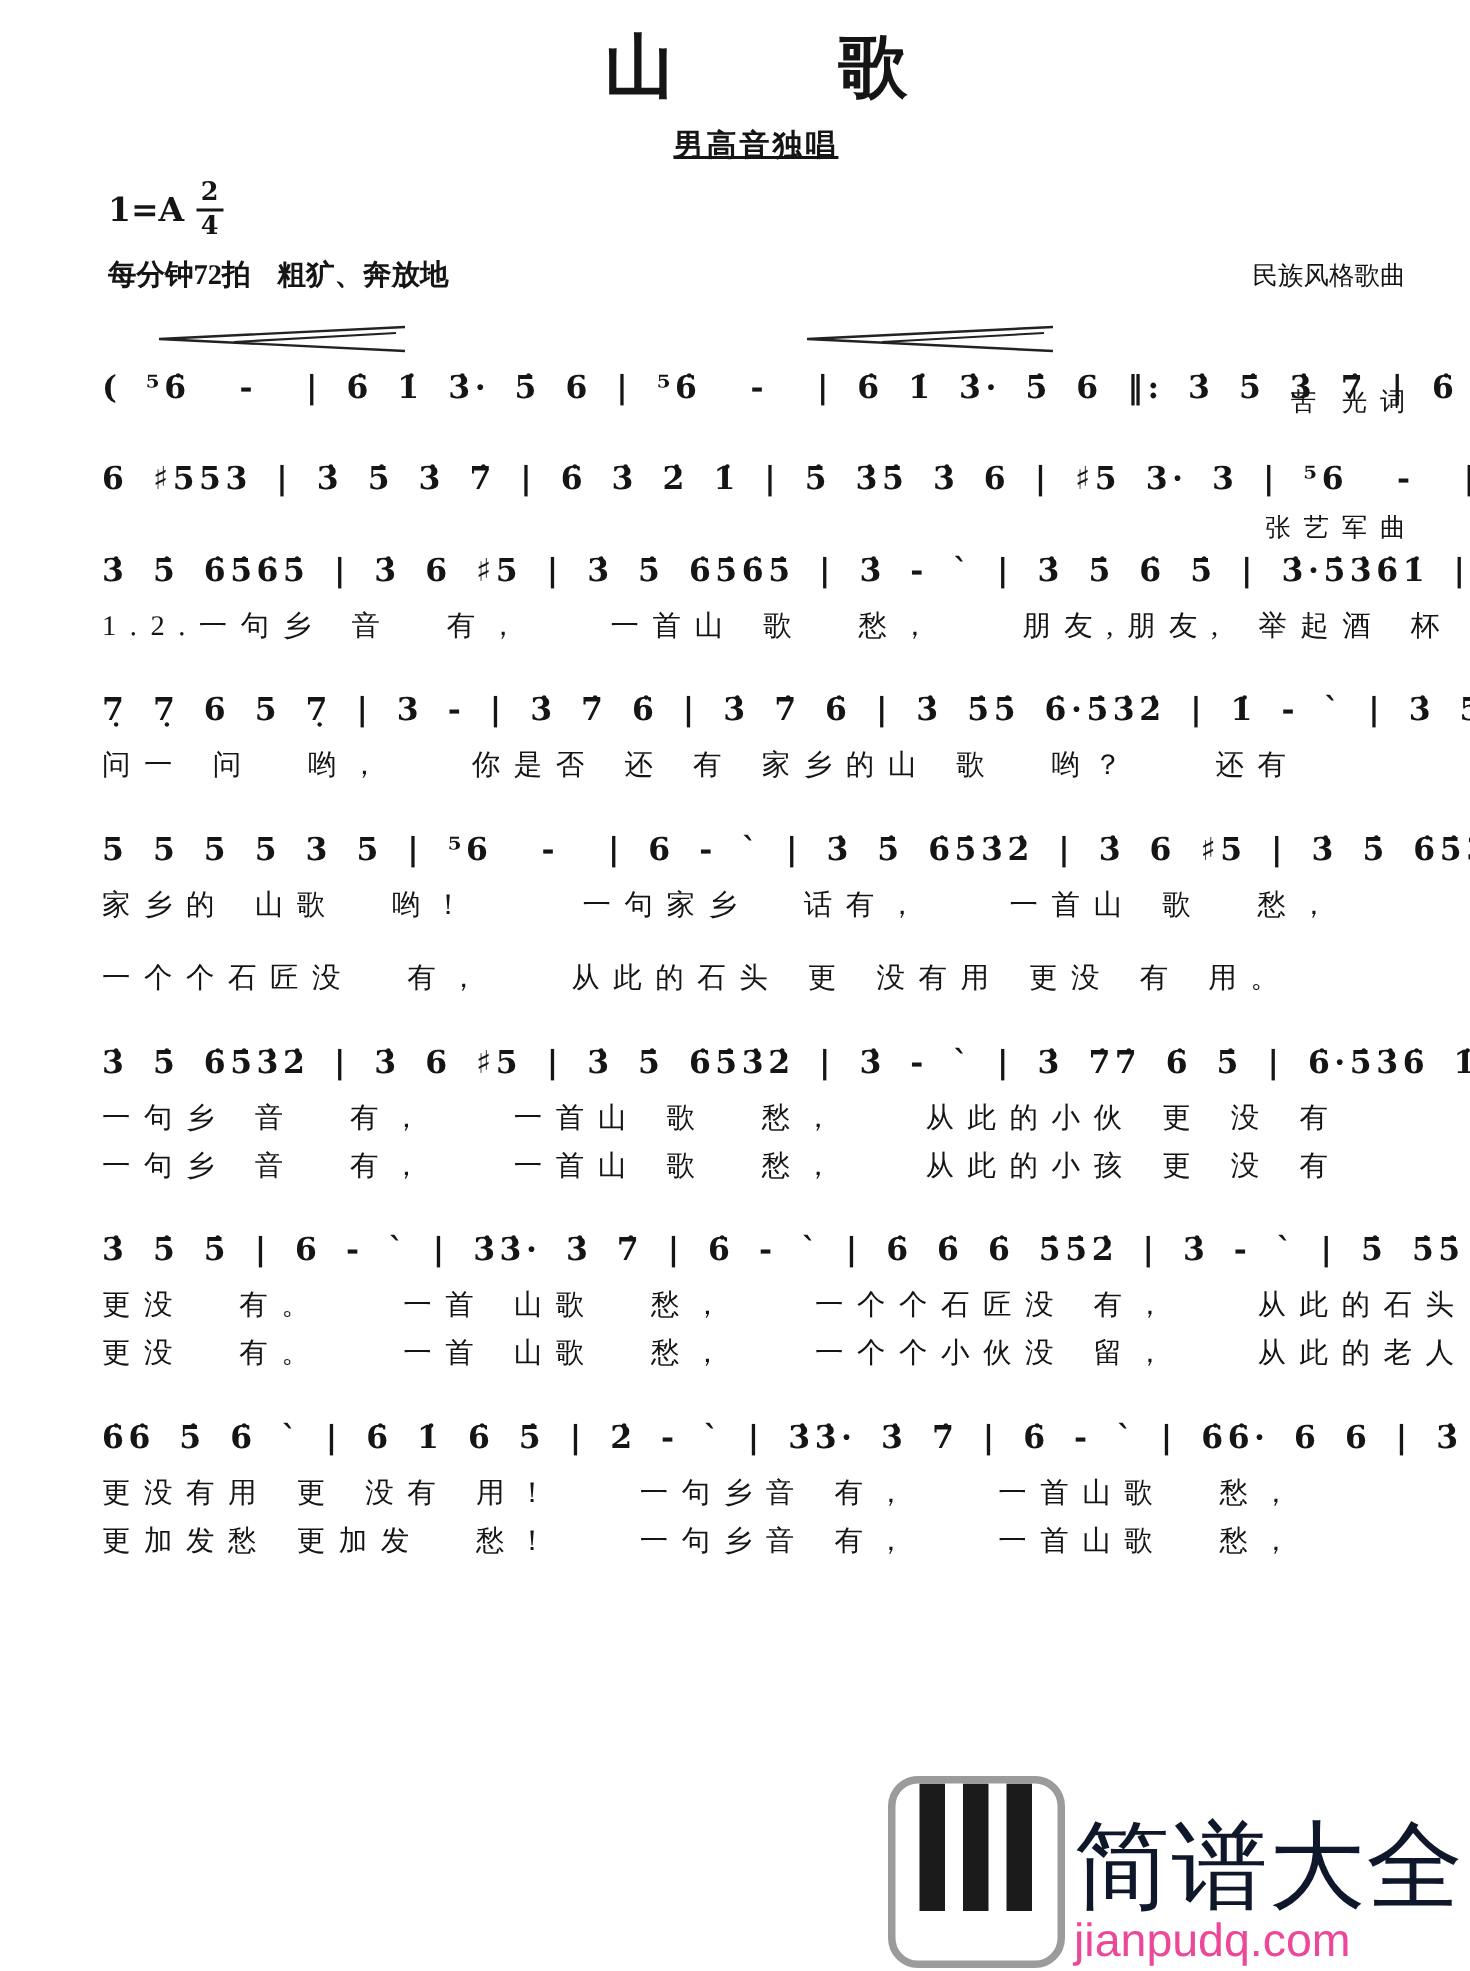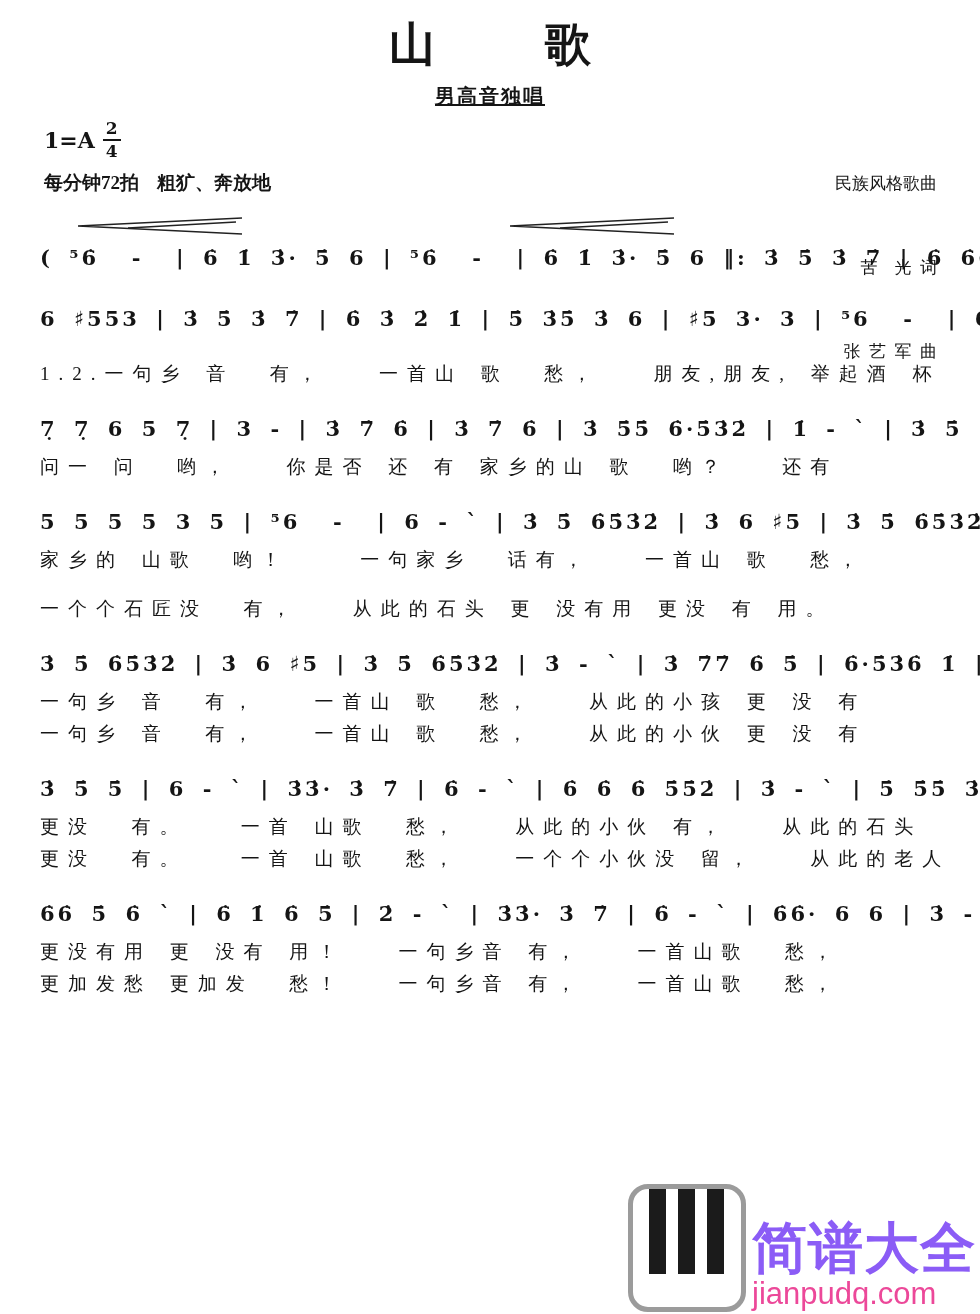--- a/index.html
+++ b/index.html
@@ -1,18 +1,18 @@
 <!DOCTYPE html>
 <html><head>
 <meta charset="utf-8">
 <style>
   html,body{margin:0;padding:0;background:#ffffff;}
   body{width:980px;height:1314px;overflow:hidden;position:relative;
        font-family:"Liberation Serif", serif;color:#151515;}
-  .page{padding:10px 40px 0 40px;position:relative;}
+  .page{padding:10px 40px 0 40px;position:relative;margin-left:28px;}
 
   
   .title{font-family:"DejaVu Serif","Liberation Serif",serif;font-weight:bold;
          font-size:46px;text-align:center;letter-spacing:110px;padding-left:110px;
          margin-top:8px;line-height:1.15;}
   .subtitle{font-size:20px;font-weight:bold;text-align:center;margin-top:12px;letter-spacing:2px;text-decoration:underline;}
   .meta{position:relative;height:96px;margin-top:4px;}
   .keysig{position:absolute;left:4px;top:6px;font-family:"DejaVu Serif",serif;
           font-weight:bold;font-size:22px;display:flex;align-items:center;}
   .frac{display:inline-flex;flex-direction:column;align-items:center;margin-left:8px;
@@ -40,22 +40,22 @@
   
   .watermark{position:absolute;right:4px;bottom:2px;display:flex;align-items:flex-end;
              background:#ffffff;padding-left:6px;}
   .piano-icon{width:108px;height:118px;border:5px solid #9b9b9b;border-radius:20px;
               background:#fff;position:relative;overflow:hidden;flex:0 0 auto;}
   .piano-icon .bkey{position:absolute;top:0;width:17px;height:72%;background:#1b1b1b;}
   .piano-icon .bkey.k1{left:16px;}
   .piano-icon .bkey.k2{left:45px;}
   .piano-icon .bkey.k3{left:74px;}
   .wm-text{margin-left:6px;}
-  .wm-name{font-family:"Liberation Sans",sans-serif;font-size:55px;font-weight:bold;
-           color:#8b5cf6;line-height:1.0;letter-spacing:1px;}
+  .wm-name{font-family:"Liberation Sans",sans-serif;font-size:64px;font-weight:normal;
+           color:#0f172a;line-height:1.0;letter-spacing:1px;}
   .wm-url{font-family:"Liberation Sans",sans-serif;font-size:31px;color:#ec4899;
           line-height:1.15;}
 </style>
 </head>
 <body>
 
 <div class="page">
 
   <div class="title">山歌</div>
   <div class="subtitle">男高音独唱</div>
@@ -91,47 +91,48 @@
 
     <div class="system">
       <div class="notation">( ⁵6̇  -  | 6̇ 1̇ 3̇· 5̇ 6 | ⁵6̇  -  | 6̇ 1̇ 3̇· 5̇ 6 ‖: 3̇ 5̇ 3̇ 7̇ | 6̇ 6̇6̇6̇ | 3̇ 5̇ 3̇ 5̇ |</div>
     </div>
 
     <div class="system">
       <div class="notation">6 ♯553 | 3̇ 5̇ 3̇ 7̇ | 6̇ 3̇ 2̇ 1̇ | 5̇ 3̇5̇ 3̇ 6 | ♯5 3· 3 | ⁵6  -  | 6  - ) |</div>
     </div>
 
     <div class="system">
+      <div class="notation">3̇ 5̇ 6̇5̇6̇5̇ | 3̇ 6 ♯5 | 3̇ 5̇ 6̇5̇6̇5̇ | 3̇ - ˋ | 3̇ 5̇ 6̇ 5̇ | 3̇·5̇3̇6̇1̇ |</div>
       <div class="lyric">1.2.一句乡 音  有，   一首山 歌  愁，   朋友,朋友, 举起酒 杯</div>
     </div>
 
     <div class="system">
       <div class="notation">7̣ 7̣ 6 5 7̣ | 3 - | 3̇ 7̇ 6̇ | 3̇ 7̇ 6̇ | 3̇ 5̇5̇ 6̇·5̇3̇2̇ | 1̇ - ˋ | 3̇ 5̇ 76 |</div>
       <div class="lyric">问一 问  哟，   你是否 还 有 家乡的山 歌  哟？   还有</div>
     </div>
 
     <div class="system">
       <div class="notation">5 5 5 5 3 5 | ⁵6  -  | 6 - ˋ | 3̇ 5̇ 6̇5̇3̇2̇ | 3̇ 6 ♯5 | 3̇ 5̇ 6̇5̇3̇2̇ | 3̇ - ˋ |</div>
       <div class="lyric">家乡的 山歌  哟！    一句家乡  话有，   一首山 歌  愁，</div>
     </div>
 
 
     <div class="system">
       <div class="lyric">一个个石匠没  有，   从此的石头 更 没有用 更没 有 用。</div>
     </div>
 
     <div class="system">
       <div class="notation">3̇ 5̇ 6̇5̇3̇2̇ | 3̇ 6 ♯5 | 3̇ 5̇ 6̇5̇3̇2̇ | 3̇ - ˋ | 3̇ 7̇7̇ 6̇ 5̇ | 6̇·5̇3̇6̇ 1̇ |</div>
+      <div class="lyric">一句乡 音  有，   一首山 歌  愁，   从此的小伙 更 没 有</div>
       <div class="lyric">一句乡 音  有，   一首山 歌  愁，   从此的小孩 更 没 有</div>
-      <div class="lyric">一句乡 音  有，   一首山 歌  愁，   从此的小伙 更 没 有</div>
     </div>
 
     <div class="system">
       <div class="notation">3̇ 5̇ 5̇ | 6 - ˋ | 3̇3̇· 3̇ 7̇ | 6̇ - ˋ | 6̇ 6̇ 6̇ 5̇5̇2̇ | 3̇ - ˋ | 5̇ 5̇5̇ 3̇ 5̇ |</div>
-      <div class="lyric">更没  有。   一首 山歌  愁，   从此的小伙 有，   从此的石头</div>
+      <div class="lyric">更没  有。   一首 山歌  愁，   一个个石匠没 有，   从此的石头</div>
       <div class="lyric">更没  有。   一首 山歌  愁，   一个个小伙没 留，   从此的老人</div>
     </div>
 
     <div class="system">
       <div class="notation">6̇6̇ 5̇ 6̇ ˋ | 6̇ 1̇ 6̇ 5̇ | 2̇ - ˋ | 3̇3̇· 3̇ 7̇ | 6̇ - ˋ | 6̇6̇· 6 6 | 3̇ - ˋ |</div>
       <div class="lyric">更没有用 更 没有 用！   一句乡音 有，   一首山歌  愁，</div>
       <div class="lyric">更加发愁 更加发  愁！   一句乡音 有，   一首山歌  愁，</div>
     </div>
 
   </div>

